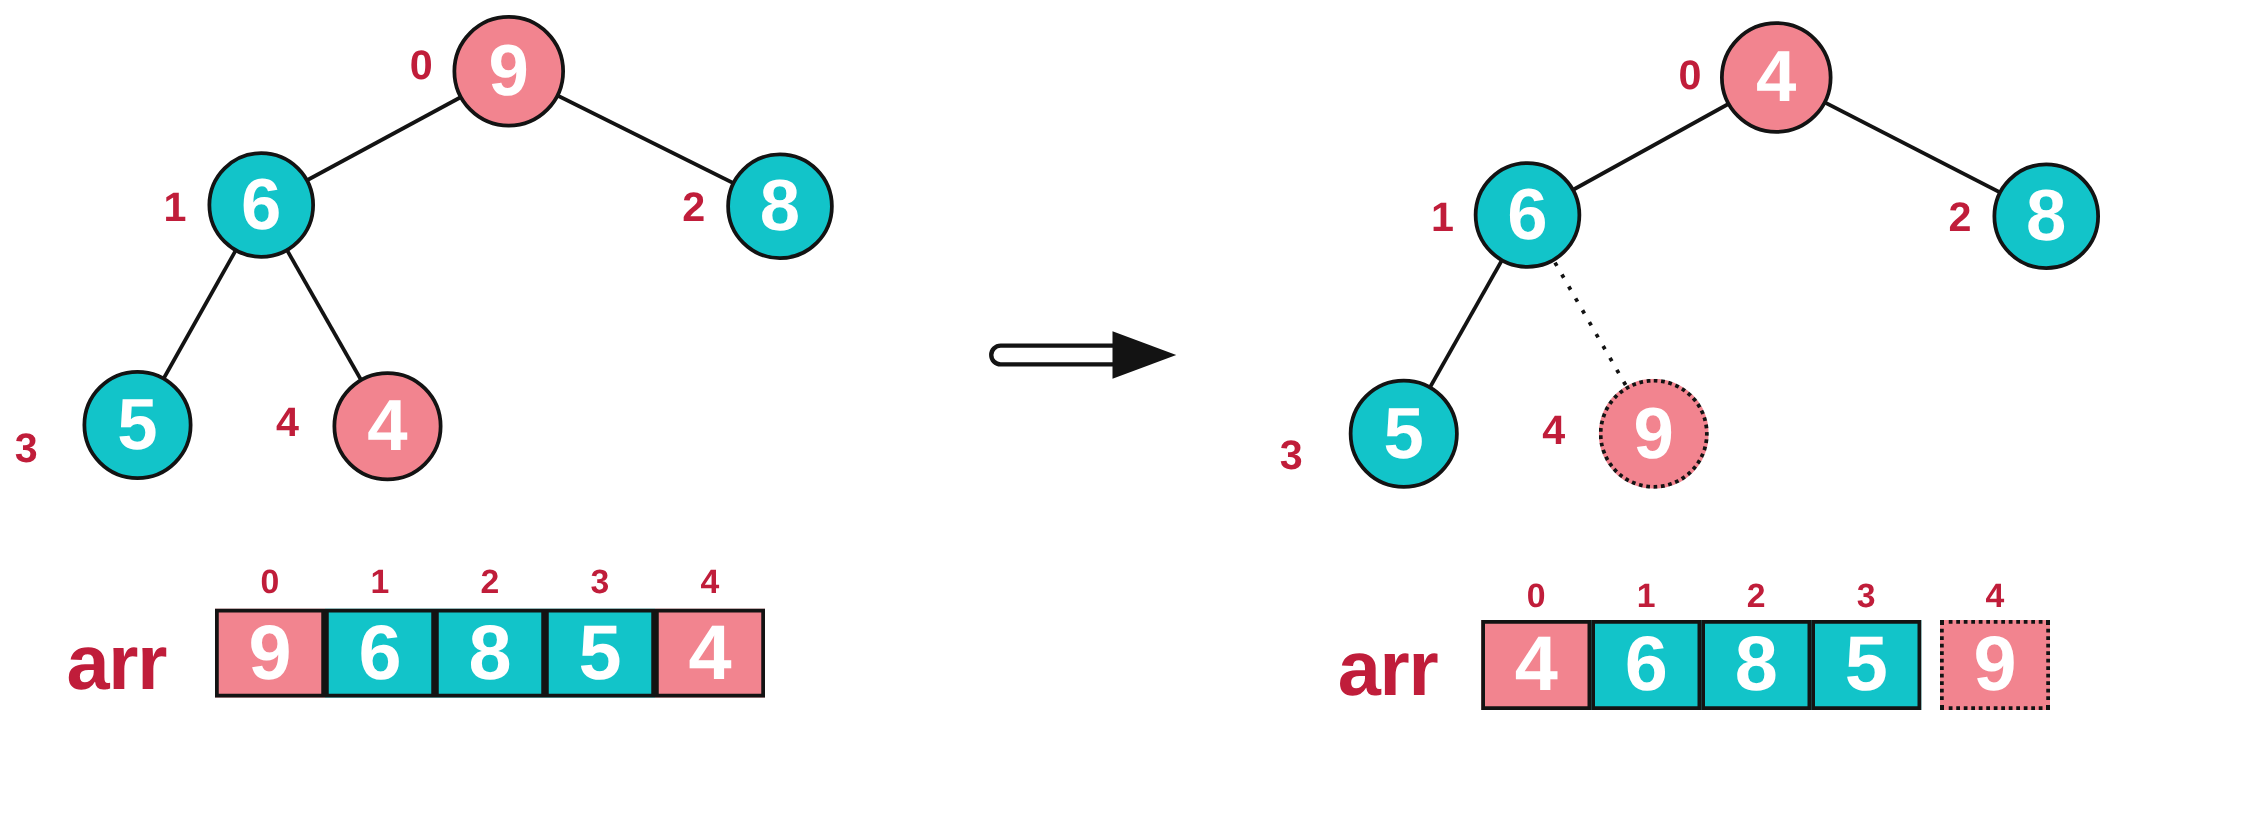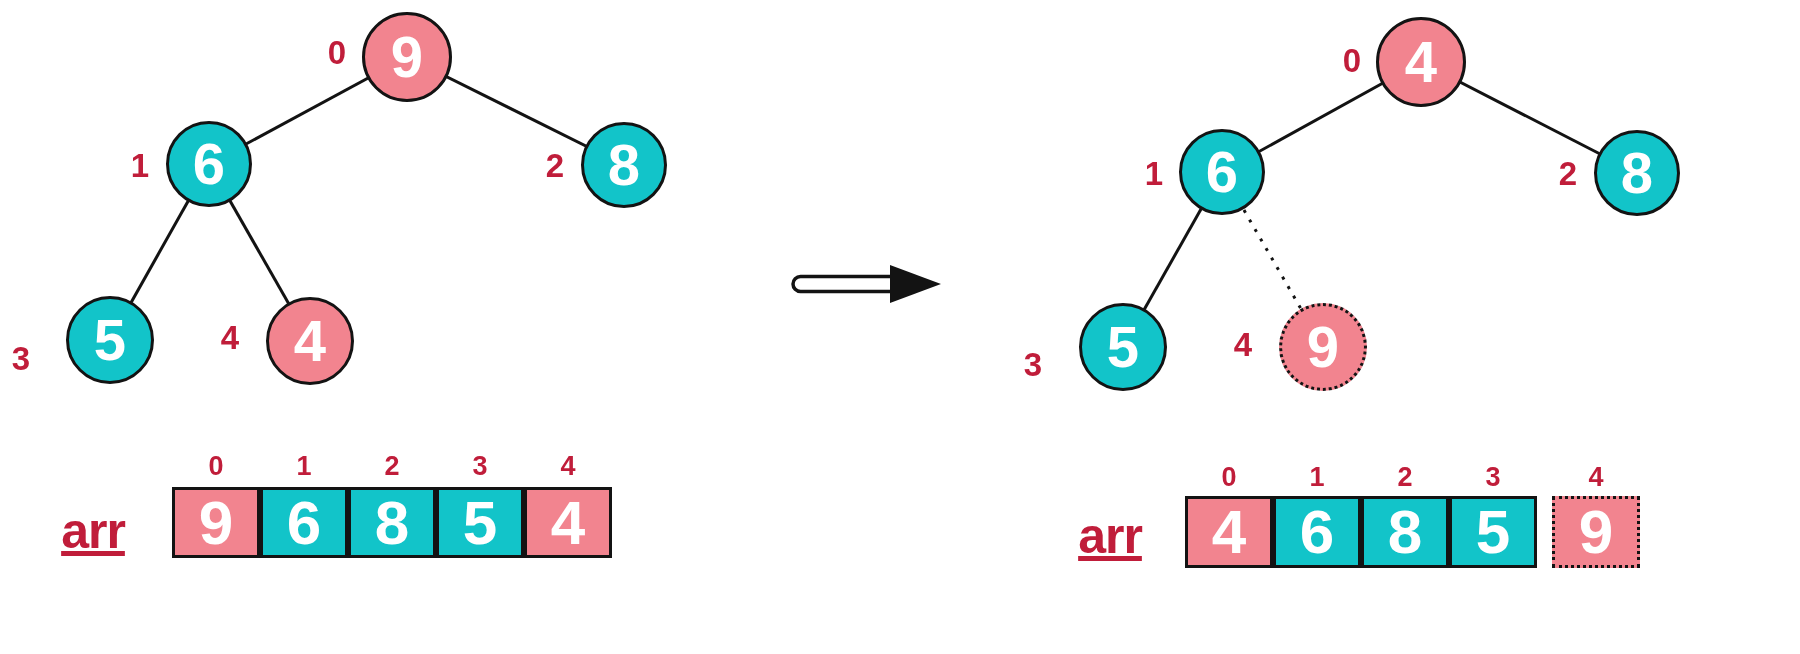--- a/index.html
+++ b/index.html
@@ -13,21 +13,21 @@
     display:flex;align-items:center;justify-content:center;
     font-weight:bold;font-size:58px;line-height:1;box-sizing:border-box;
   }
   .node.dotted{border-style:dotted !important;}
   .tree-index{
     position:absolute;z-index:4;transform:translate(-50%,-50%);
     font-weight:bold;font-size:33px;line-height:1;
   }
   .arr-label{
     position:absolute;z-index:4;transform:translate(-50%,-50%);
-    font-weight:bold;font-size:50px;line-height:1;letter-spacing:-1px;text-decoration:underline;
+    font-weight:bold;font-size:62px;line-height:1;letter-spacing:-1px;
   }
   .cell{
     position:absolute;z-index:3;box-sizing:border-box;
     display:flex;align-items:center;justify-content:center;
     font-weight:bold;font-size:62px;line-height:1;
   }
   .cell.dotted{border-style:dotted !important;}
   .cell-index{
     position:absolute;z-index:4;transform:translate(-50%,-50%);
     font-weight:bold;font-size:27px;line-height:1;

